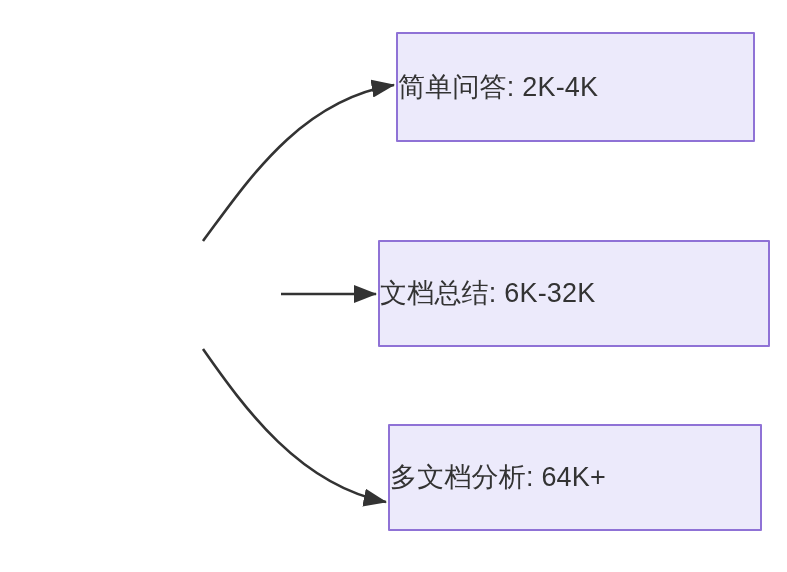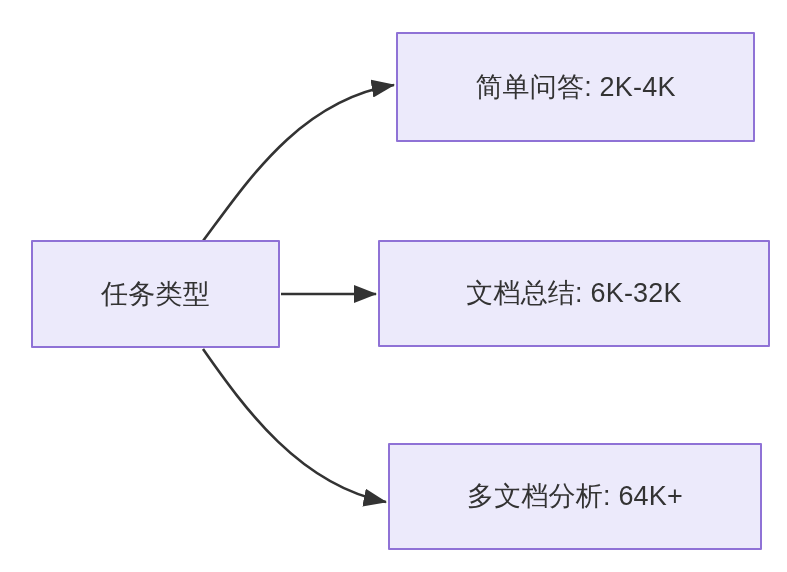--- a/index.html
+++ b/index.html
@@ -24,21 +24,21 @@
     pointer-events: none;
   }
   .node {
     position: absolute;
     box-sizing: border-box;
     background: #ECEAFB;
     border: 2px solid #8F72D6;
     border-radius: 1px;
     display: flex;
     align-items: center;
-    justify-content: center;
+    justify-content: flex-start;
     color: #333333;
     font-size: 27px;
     font-weight: 400;
     letter-spacing: 0.2px;
     line-height: 1.2;
     white-space: nowrap;
   }
   .node-label {
     display: block;
   }
@@ -55,21 +55,21 @@
     height: 110px;
   }
   #node-t2 {
     left: 378px;
     top: 240px;
     width: 392px;
     height: 107px;
   }
   #node-t3 {
     left: 388px;
-    top: 443px;
+    top: 424px;
     width: 374px;
     height: 107px;
   }
 </style>
 </head>
 <body>
 
 <div id="canvas">
 
   <svg class="edge-layer" width="787" height="572" viewBox="0 0 787 572" xmlns="http://www.w3.org/2000/svg">
@@ -79,23 +79,20 @@
       </marker>
     </defs>
 
     <path d="M 203 241 C 247 182, 300 100, 394 85" fill="none" stroke="#333333" stroke-width="2.6" marker-end="url(#arrowhead)"></path>
 
     <path d="M 281 294 L 376 294" fill="none" stroke="#333333" stroke-width="2.6" marker-end="url(#arrowhead)"></path>
 
     <path d="M 203 349 C 245 409, 300 485, 386 502" fill="none" stroke="#333333" stroke-width="2.6" marker-end="url(#arrowhead)"></path>
   </svg>
 
-  <div class="node" id="node-source">
-    <span class="node-label">任务类型</span>
-  </div>
 
   <div class="node" id="node-t1">
     <span class="node-label">简单问答: 2K-4K</span>
   </div>
 
   <div class="node" id="node-t2">
     <span class="node-label">文档总结: 6K-32K</span>
   </div>
 
   <div class="node" id="node-t3">

